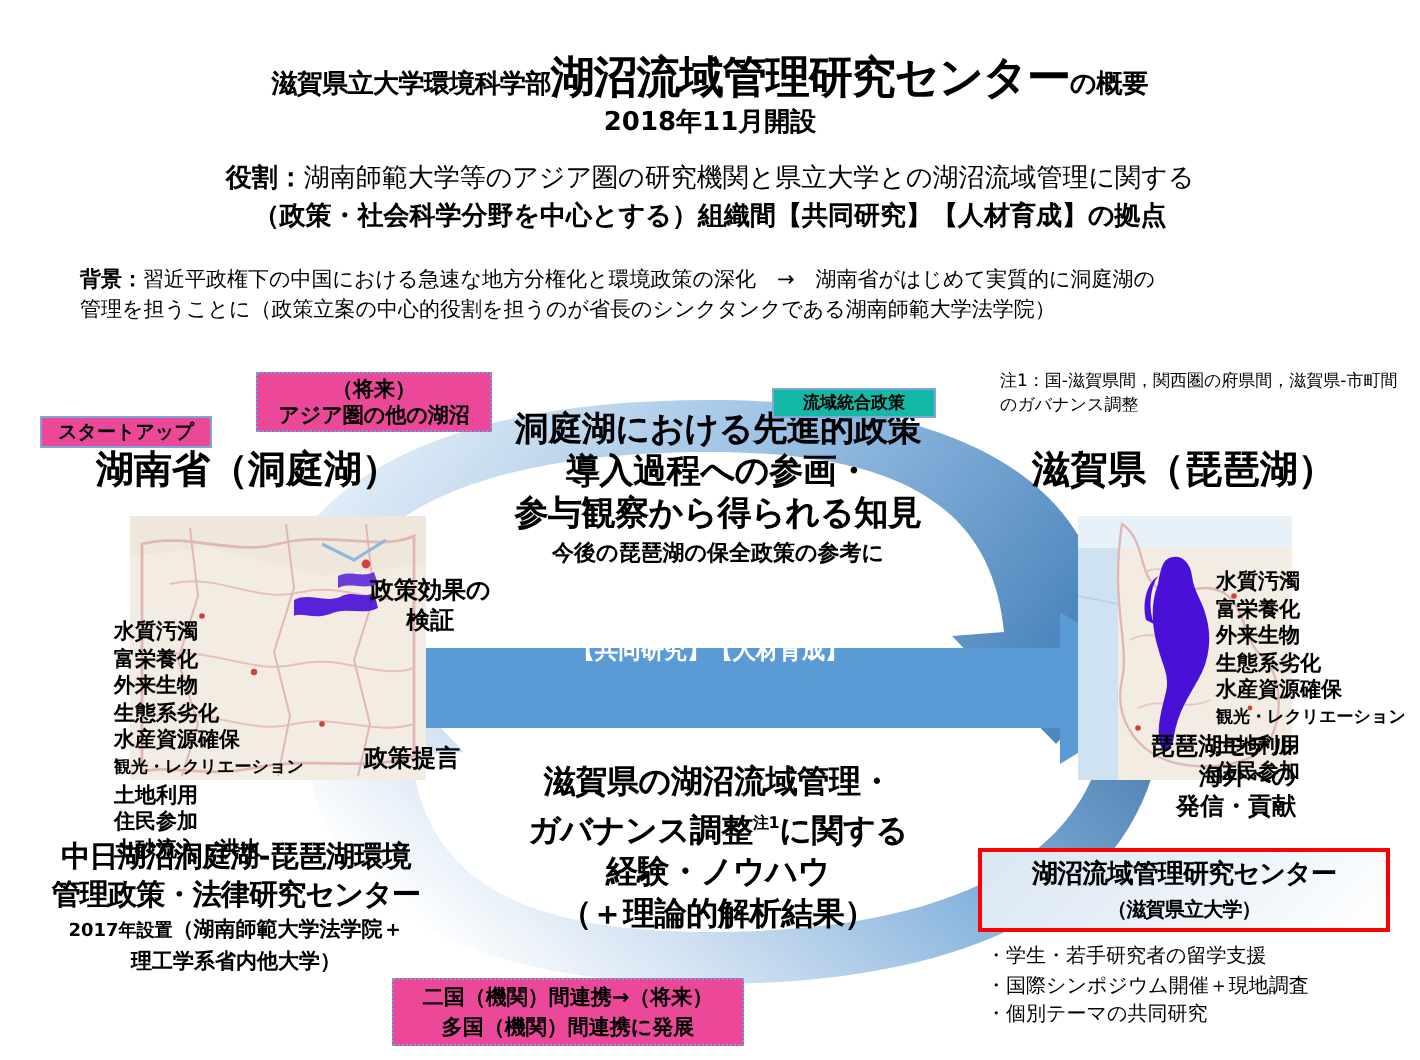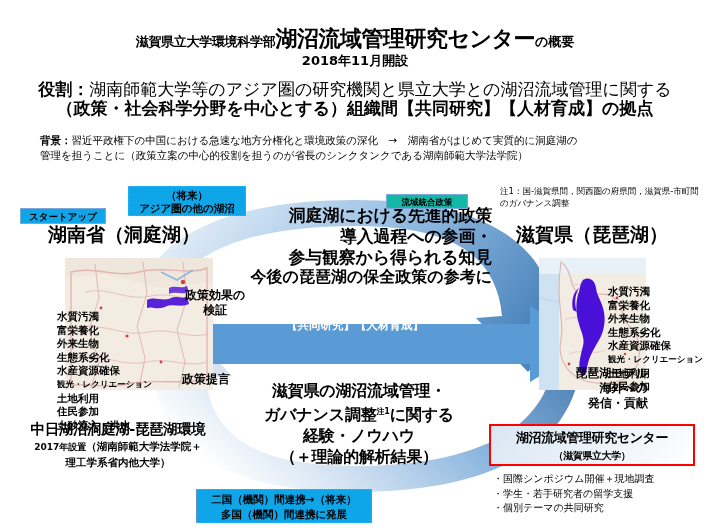--- a/index.html
+++ b/index.html
@@ -20,33 +20,33 @@
   }
   .title-small{font-size:13px;font-weight:bold;letter-spacing:-.3px;}
   .title-big{font-size:22px;font-weight:bold;letter-spacing:-.5px;}
   .title-tail{font-size:13px;font-weight:bold;}
   .subtitle{
     position:absolute;left:0;top:52px;width:710px;text-align:center;
     font-size:13px;font-weight:bold;
   }
   .role-block{
     position:absolute;left:0;top:80px;width:710px;text-align:center;
-    font-size:17px;line-height:19px;
+    font-size:13px;line-height:19px;
   }
   .role-lbl{font-weight:bold;}
   .role-em{font-weight:bold;}
   .bg-block{
     position:absolute;left:40px;top:133px;width:640px;
     font-size:10.5px;line-height:15px;text-align:left;
   }
   .bg-lbl{font-weight:bold;}
 
   
   .dotted-box{
-    position:absolute;border:1px dotted #6f9fd8;background:#0ea5e9;
+    position:absolute;border:1px dotted #6f9fd8;background:#ec4899;
     font-size:10.5px;font-weight:bold;text-align:center;line-height:13px;
     padding:2px 4px;box-sizing:border-box;
   }
   .solid-thin-box{
     position:absolute;border:1px solid #7da7d9;background:#14b8a6;
     font-size:9.5px;font-weight:bold;text-align:center;line-height:12px;
     padding:1px 3px;box-sizing:border-box;white-space:nowrap;
   }
 
   #lbl-future{left:128px;top:186px;width:118px;height:30px;z-index:40;}
@@ -95,24 +95,24 @@
   .arrow-cap{
     position:absolute;font-size:12px;font-weight:bold;line-height:15px;
     text-align:center;z-index:25;white-space:nowrap;
   }
   #cap-kensho{left:185px;top:288px;}
   #cap-teigen{left:182px;top:372px;}
   #cap-biwa{left:648px;top:366px;text-align:right;transform:translateX(-100%);}
 
   
   #center-top{
-    position:absolute;left:226px;top:205px;width:266px;text-align:right;z-index:30;
+    position:absolute;left:226px;top:205px;width:266px;text-align:center;z-index:30;
   }
   #center-top .l1{font-size:17px;font-weight:bold;line-height:21px;letter-spacing:-.2px;}
-  #center-top .l2{font-size:16px;font-weight:bold;line-height:17px;}
+  #center-top .l2{font-size:11px;font-weight:bold;line-height:17px;}
   #band-text{
     position:absolute;left:0;top:318px;width:710px;text-align:center;z-index:31;
     pointer-events:none;
   }
   #band-text .b1{font-size:17.5px;color:#ffffff;line-height:24px;letter-spacing:1px;}
   #band-text .b2{font-size:11.5px;color:#ffffff;font-weight:bold;line-height:14px;}
 
   #center-bottom{
     position:absolute;left:222px;top:380px;width:274px;text-align:center;z-index:30;
   }
@@ -321,28 +321,29 @@
 
   <div id="center-bottom">
     <div class="l1">滋賀県の湖沼流域管理・</div>
     <div class="l1"><span>ガバナンス調整</span><sup>注1</sup><span>に関する</span></div>
     <div class="l1">経験・ノウハウ</div>
     <div class="l1">（＋理論的解析結果）</div>
   </div>
 
   <div id="inst-left">
     <div class="t1">中日湖沼洞庭湖-琵琶湖環境</div>
+    <div class="t1">管理政策・法律研究センター</div>
     <div class="t2"><span class="yr">2017年設置</span><span>（湖南師範大学法学院＋</span></div>
     <div class="t2">理工学系省内他大学）</div>
   </div>
 
   <div id="inst-right">
     <div class="r1">湖沼流域管理研究センター</div>
     <div class="r2">（滋賀県立大学）</div>
   </div>
 
   <div id="bullets-right">
+    <div>・学生・若手研究者の留学支援</div>
     <div>・国際シンポジウム開催＋現地調査</div>
-    <div>・学生・若手研究者の留学支援</div>
     <div>・個別テーマの共同研究</div>
   </div>
 
 </div>
 
 </body></html>

